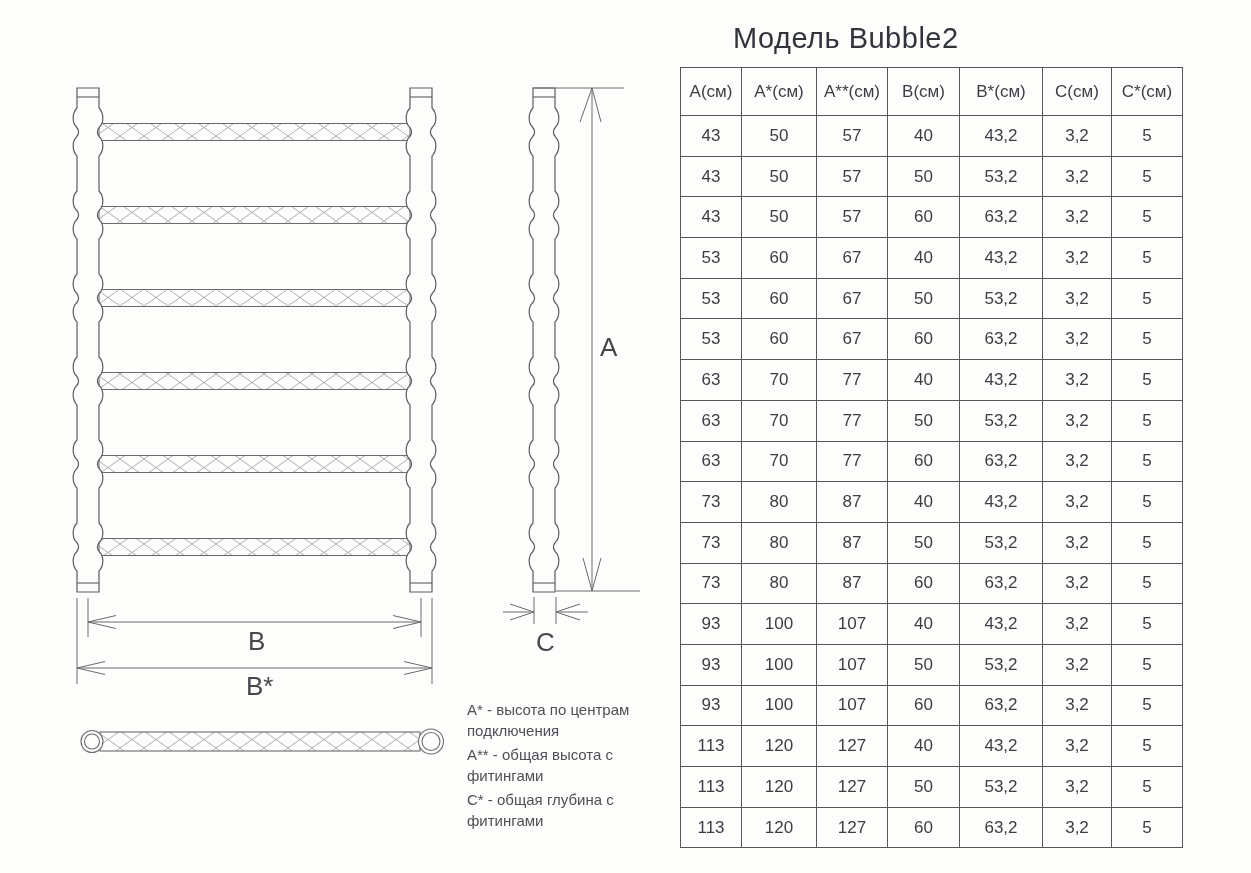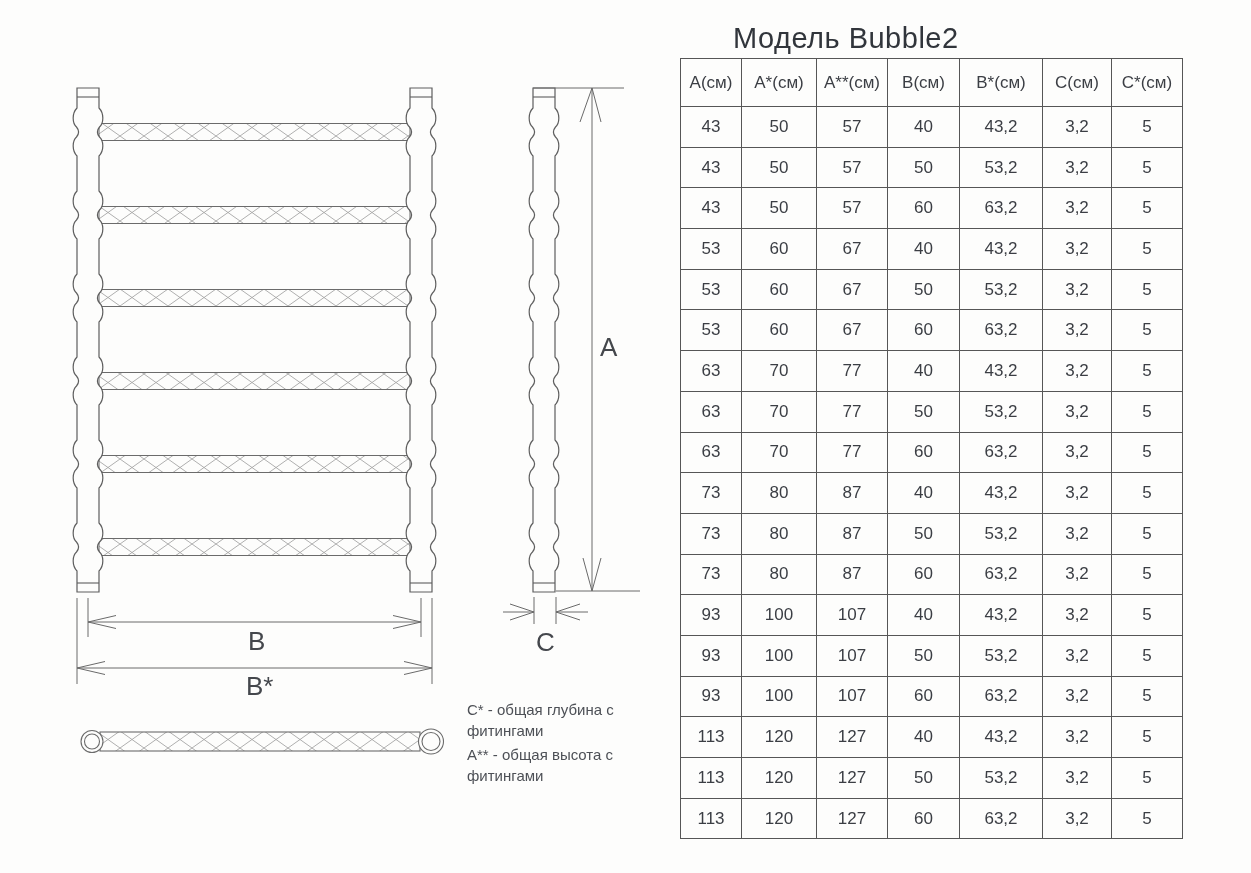--- a/index.html
+++ b/index.html
@@ -21,21 +21,21 @@
   .model-title{
     position:absolute;
     left:733px;top:22px;width:500px;
     text-align:left;
     font-size:29px;
     letter-spacing:0.5px;
     color:#31353b;
   }
   .spec-table{
     position:absolute;
-    left:680px;top:58px;
+    left:680px;top:67px;
     width:502px;
     border-collapse:collapse;
     table-layout:fixed;
     font-size:17px;
     color:#3b3e44;
     background:transparent;
   }
   .spec-table th,.spec-table td{
     border:1px solid #565656;
     text-align:center;
@@ -136,22 +136,23 @@
     <g stroke="#6b6b6b" stroke-width="1.1">
       <rect x="100" y="732" width="320" height="19" fill="url(#hatch)"></rect>
       <circle cx="92" cy="741.5" r="11" fill="#fdfdfc"></circle>
       <circle cx="92" cy="741.5" r="7.5" fill="#fdfdfc"></circle>
       <circle cx="431" cy="741.5" r="12.5" fill="#fdfdfc"></circle>
       <circle cx="431" cy="741.5" r="9" fill="#fdfdfc"></circle>
     </g>
   </svg>
 
   <div class="legend-notes">
+    <p>А* - высота по центрам подключения</p>
+    <p>А** - общая высота с фитингами</p>
     <p>С* - общая глубина с фитингами</p>
-    <p>А** - общая высота с фитингами</p>
   </div>
 
   <div class="model-title">Модель Bubble2</div>
 
   <table class="spec-table">
     <colgroup>
       <col style="width:61px">
         <col style="width:75px">
         <col style="width:71px">
       <col style="width:72px">

